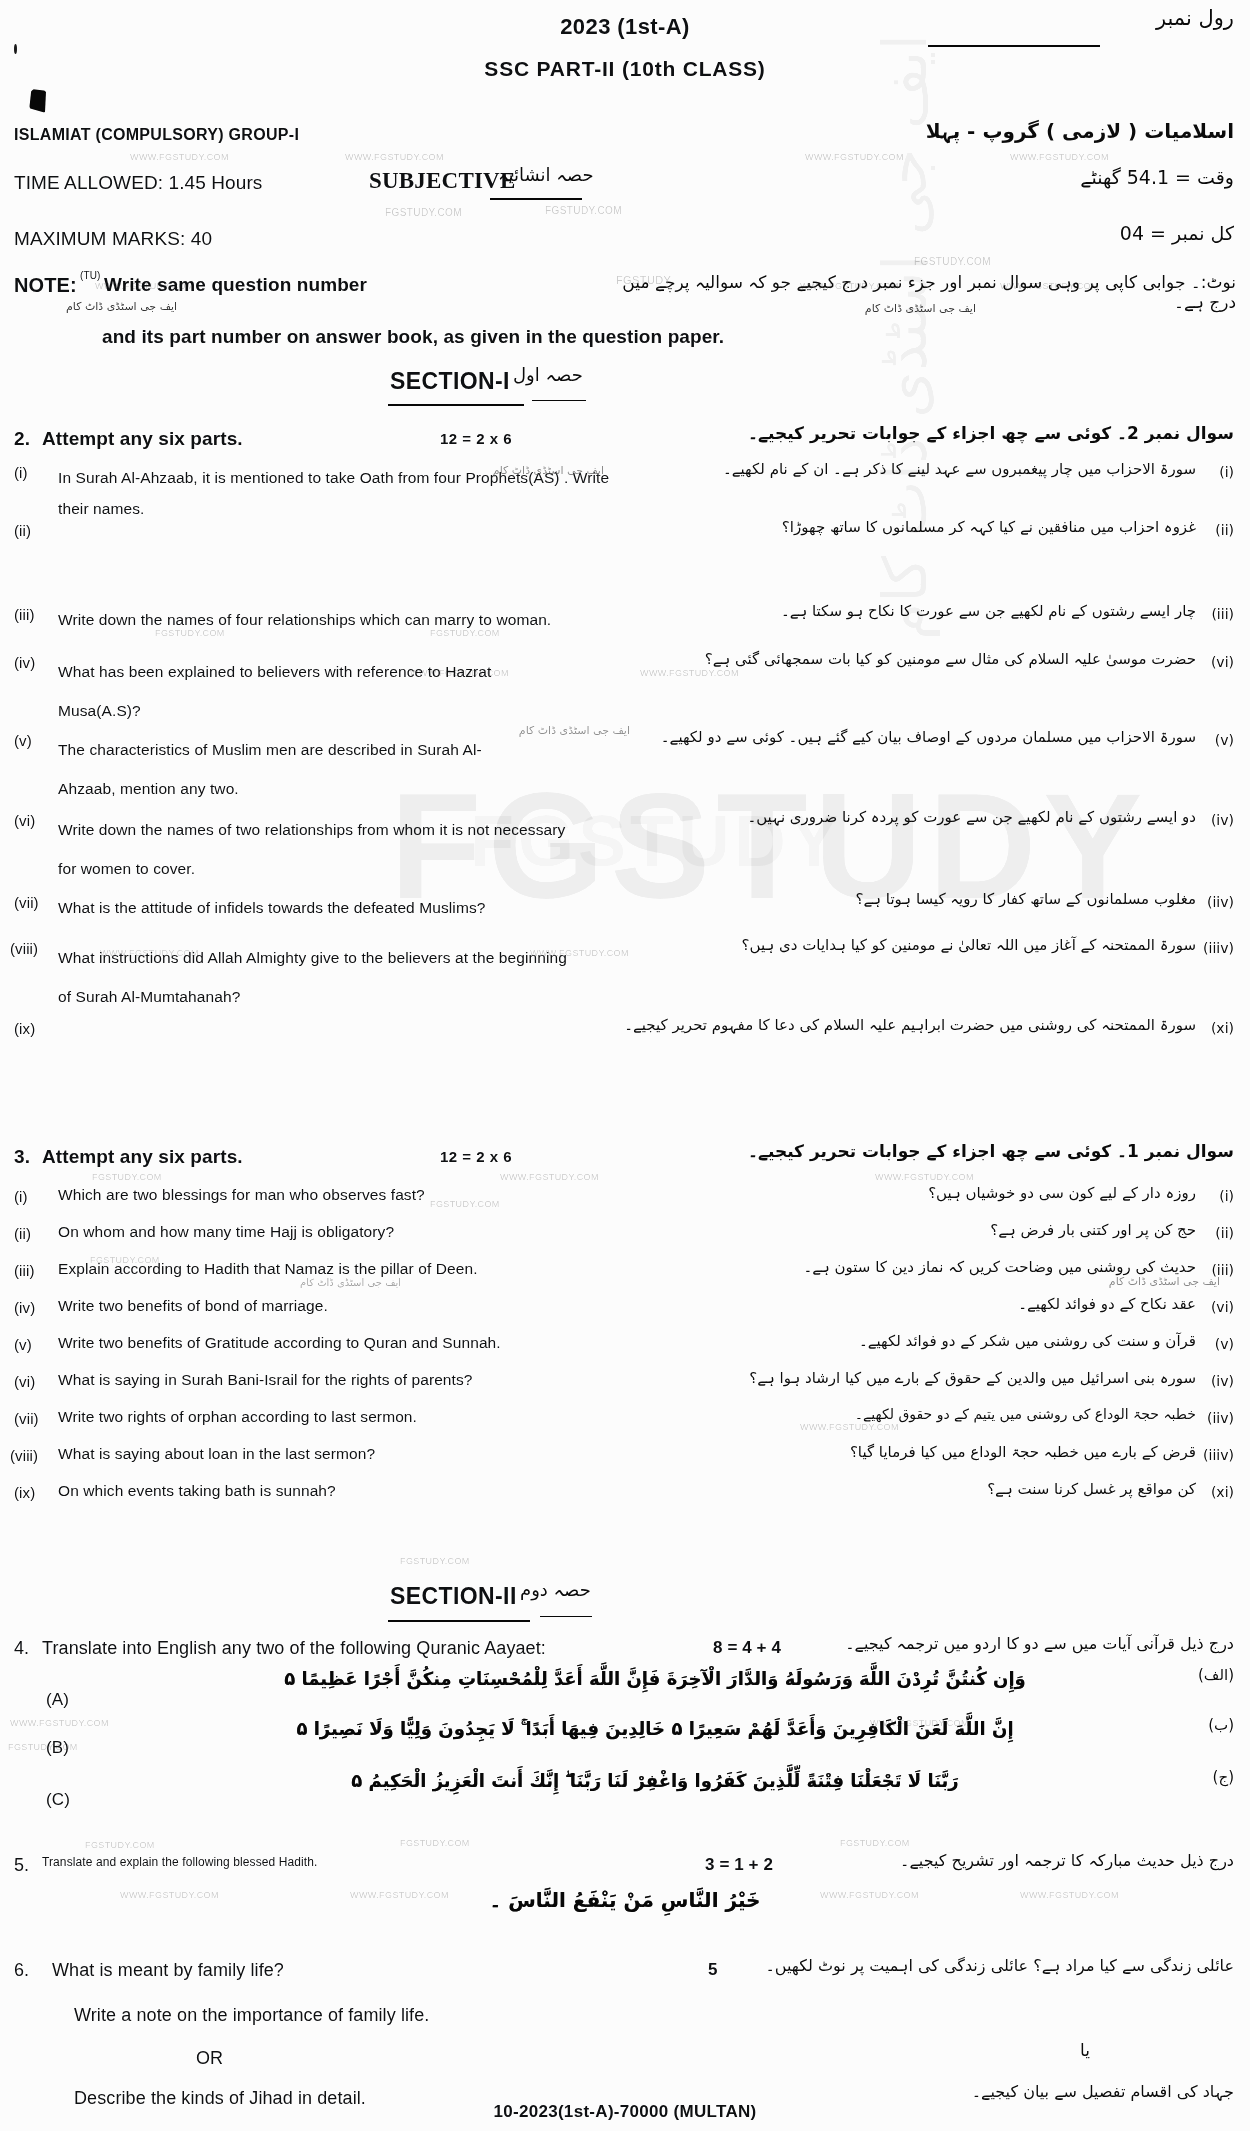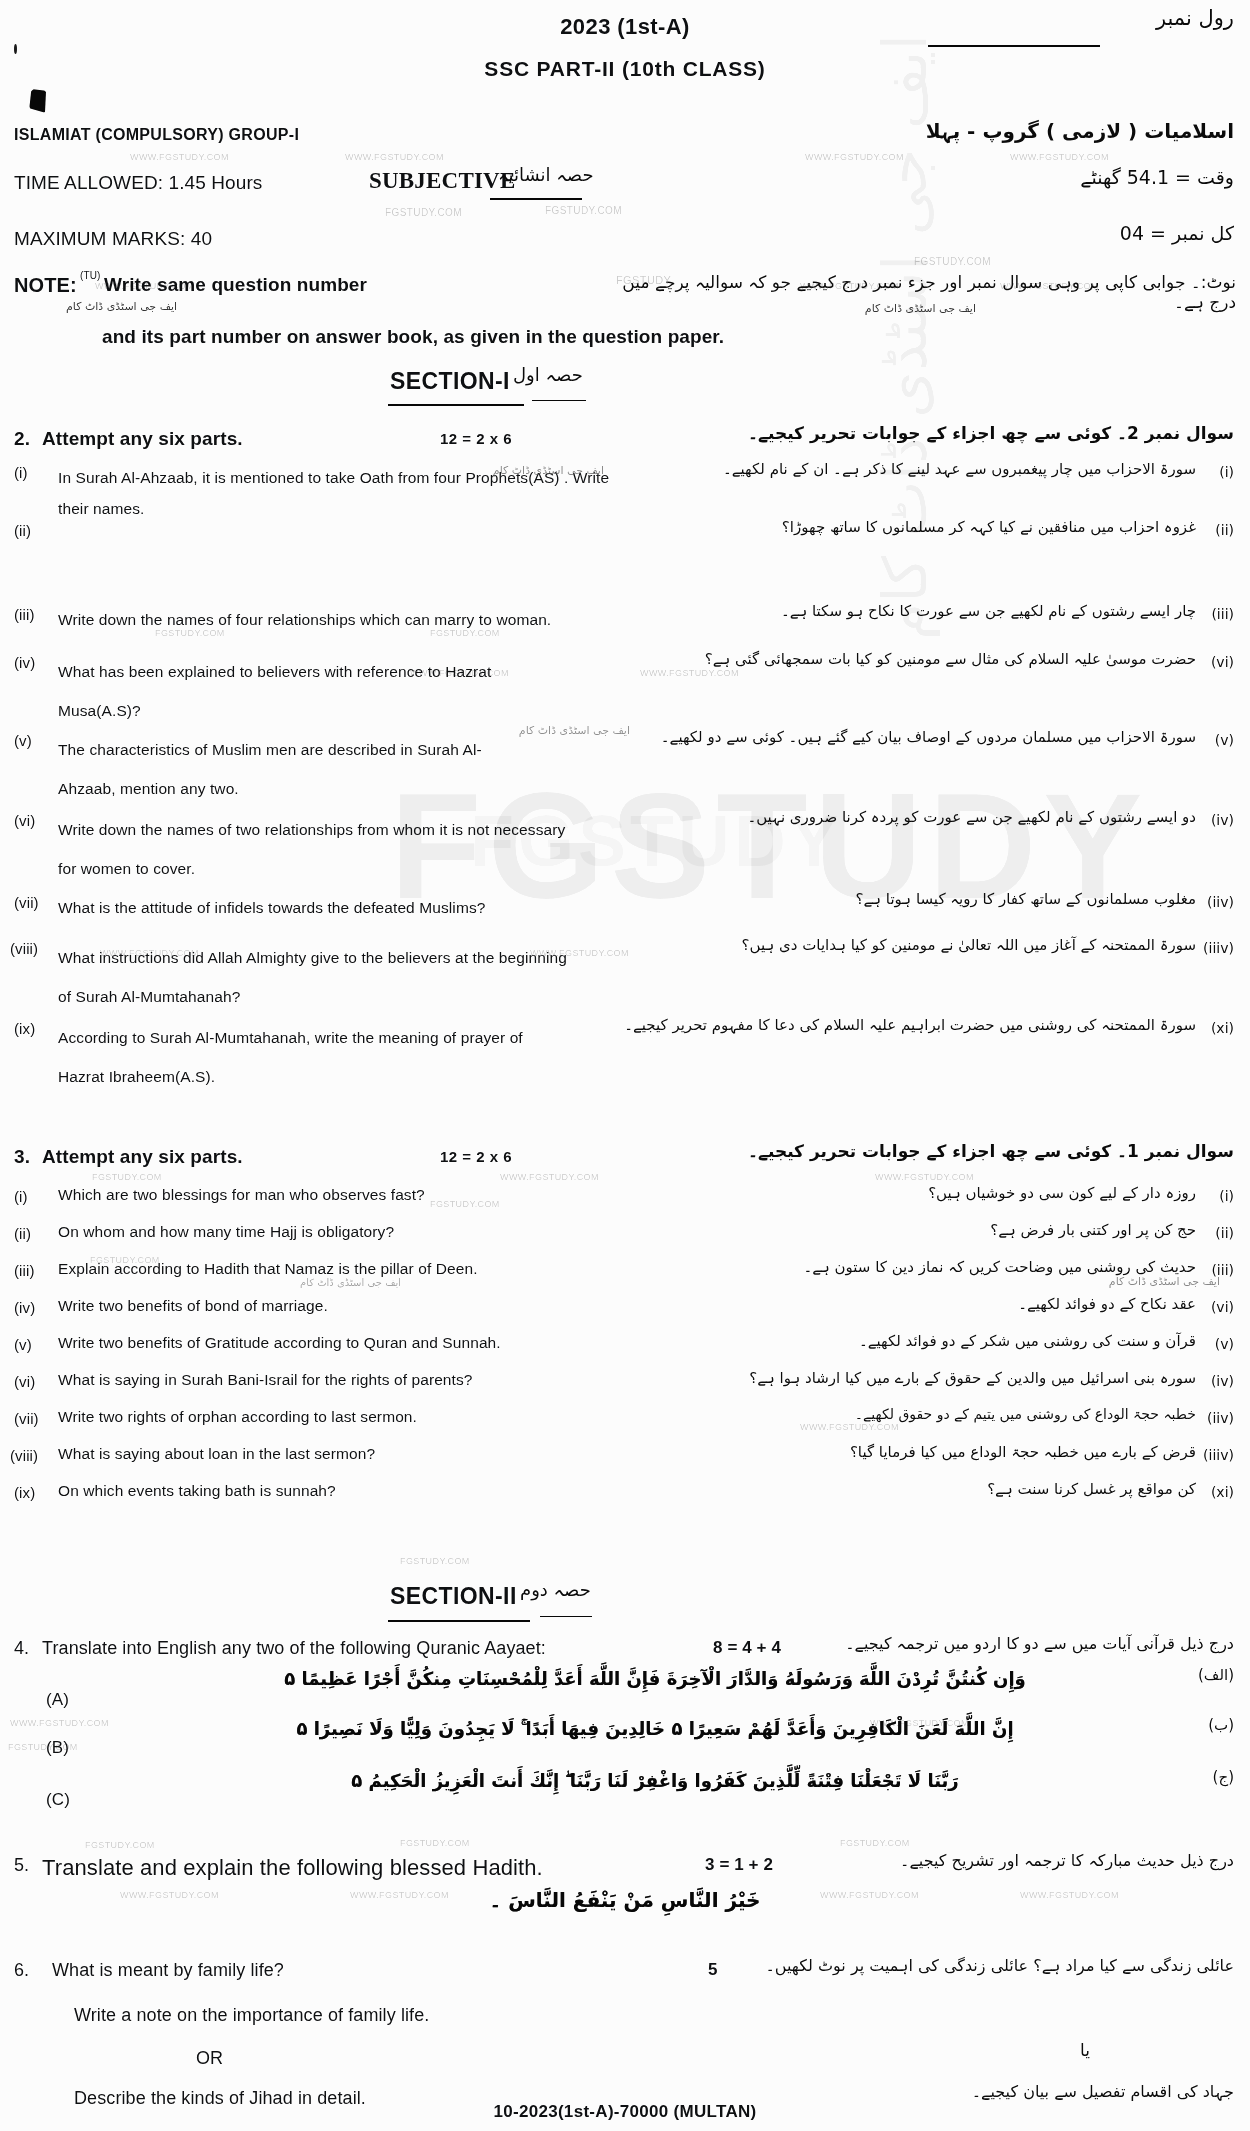--- a/index.html
+++ b/index.html
@@ -236,21 +236,20 @@
 
     <div style="position:relative; height:80px;">
       <span class="eng qnum" style="position:absolute; left:10px; top:2px;">(viii)</span>
       <span class="eng qtext" style="position:absolute; left:58px; top:0; width:510px; line-height:39px;">What instructions did Allah Almighty give to the believers at the beginning of Surah Al-Mumtahanah?</span>
       <span class="urdu" style="position:absolute; right:16px; top:2px; font-size:14px;">(viii)</span>
       <span class="urdu" style="position:absolute; right:54px; top:-2px; width:580px; font-size:15px;">سورۃ الممتحنہ کے آغاز میں اللہ تعالیٰ نے مومنین کو کیا ہدایات دی ہیں؟</span>
     </div>
 
     <div style="position:relative; height:80px;">
       <span class="eng qnum" style="position:absolute; left:14px; top:2px;">(ix)</span>
-      <span class="eng qtext" style="position:absolute; left:58px; top:0; width:500px; line-height:39px;">According to Surah Al-Mumtahanah, write the meaning of prayer of Hazrat Ibraheem(A.S).</span>
       <span class="urdu" style="position:absolute; right:16px; top:2px; font-size:14px;">(ix)</span>
       <span class="urdu" style="position:absolute; right:54px; top:-2px; width:580px; font-size:15px;">سورۃ الممتحنہ کی روشنی میں حضرت ابراہیم علیہ السلام کی دعا کا مفہوم تحریر کیجیے۔</span>
     </div>
   </div>
 
   <div class="abs eng bold" style="left:14px; top:1146px; font-size:19px;">3.</div>
   <div class="abs eng bold" style="left:42px; top:1146px; font-size:19px;">Attempt any six parts.</div>
   <div class="abs eng marks" style="left:440px; top:1148px;">12 = 2 x 6</div>
   <div class="abs urdu bold" style="right:16px; top:1141px; font-size:17px;">سوال نمبر 1۔  کوئی سے چھ اجزاء کے جوابات تحریر کیجیے۔</div>
 
@@ -335,21 +334,21 @@
     <div class="abs urdu" style="right:16px; top:1716px; font-size:15px;">(ب)</div>
   </div>
 
   <div>
     <div class="abs eng" style="left:46px; top:1790px; font-size:17px;">(C)</div>
     <div class="abs arab blurline" style="left:180px; top:1766px; width:950px; font-size:18px; line-height:30px;">رَبَّنَا لَا تَجْعَلْنَا فِتْنَةً لِّلَّذِينَ كَفَرُوا وَاغْفِرْ لَنَا رَبَّنَا ۖ إِنَّكَ أَنتَ الْعَزِيزُ الْحَكِيمُ ۵</div>
     <div class="abs urdu" style="right:16px; top:1768px; font-size:15px;">(ج)</div>
   </div>
 
   <div class="abs eng" style="left:14px; top:1855px; font-size:18px;">5.</div>
-  <div class="abs eng" style="left:42px; top:1855px; font-size:22px;">Translate and explain the following blessed Hadith.</div>
+  <div class="abs eng" style="left:42px; top:1855px; font-size:12px;">Translate and explain the following blessed Hadith.</div>
   <div class="abs eng bold" style="left:705px; top:1855px; font-size:17px;">3 = 1 + 2</div>
   <div class="abs urdu" style="right:16px; top:1851px; font-size:16px;">درج ذیل حدیث مبارکہ کا ترجمہ اور تشریح کیجیے۔</div>
   <div class="abs arab blurline" style="left:0; top:1888px; width:1250px; font-size:20px;">خَيْرُ النَّاسِ مَنْ يَنْفَعُ النَّاسَ ۔</div>
 
   <div class="abs eng" style="left:14px; top:1960px; font-size:18px;">6.</div>
   <div class="abs eng" style="left:52px; top:1960px; font-size:18px;">What is meant by family life?</div>
   <div class="abs eng bold" style="left:708px; top:1960px; font-size:17px;">5</div>
   <div class="abs urdu" style="right:16px; top:1956px; font-size:16px;">عائلی زندگی سے کیا مراد ہے؟ عائلی زندگی کی اہمیت پر نوٹ لکھیں۔</div>
 
   <div class="abs eng" style="left:74px; top:2005px; font-size:18px;">Write a note on the importance of family life.</div>

